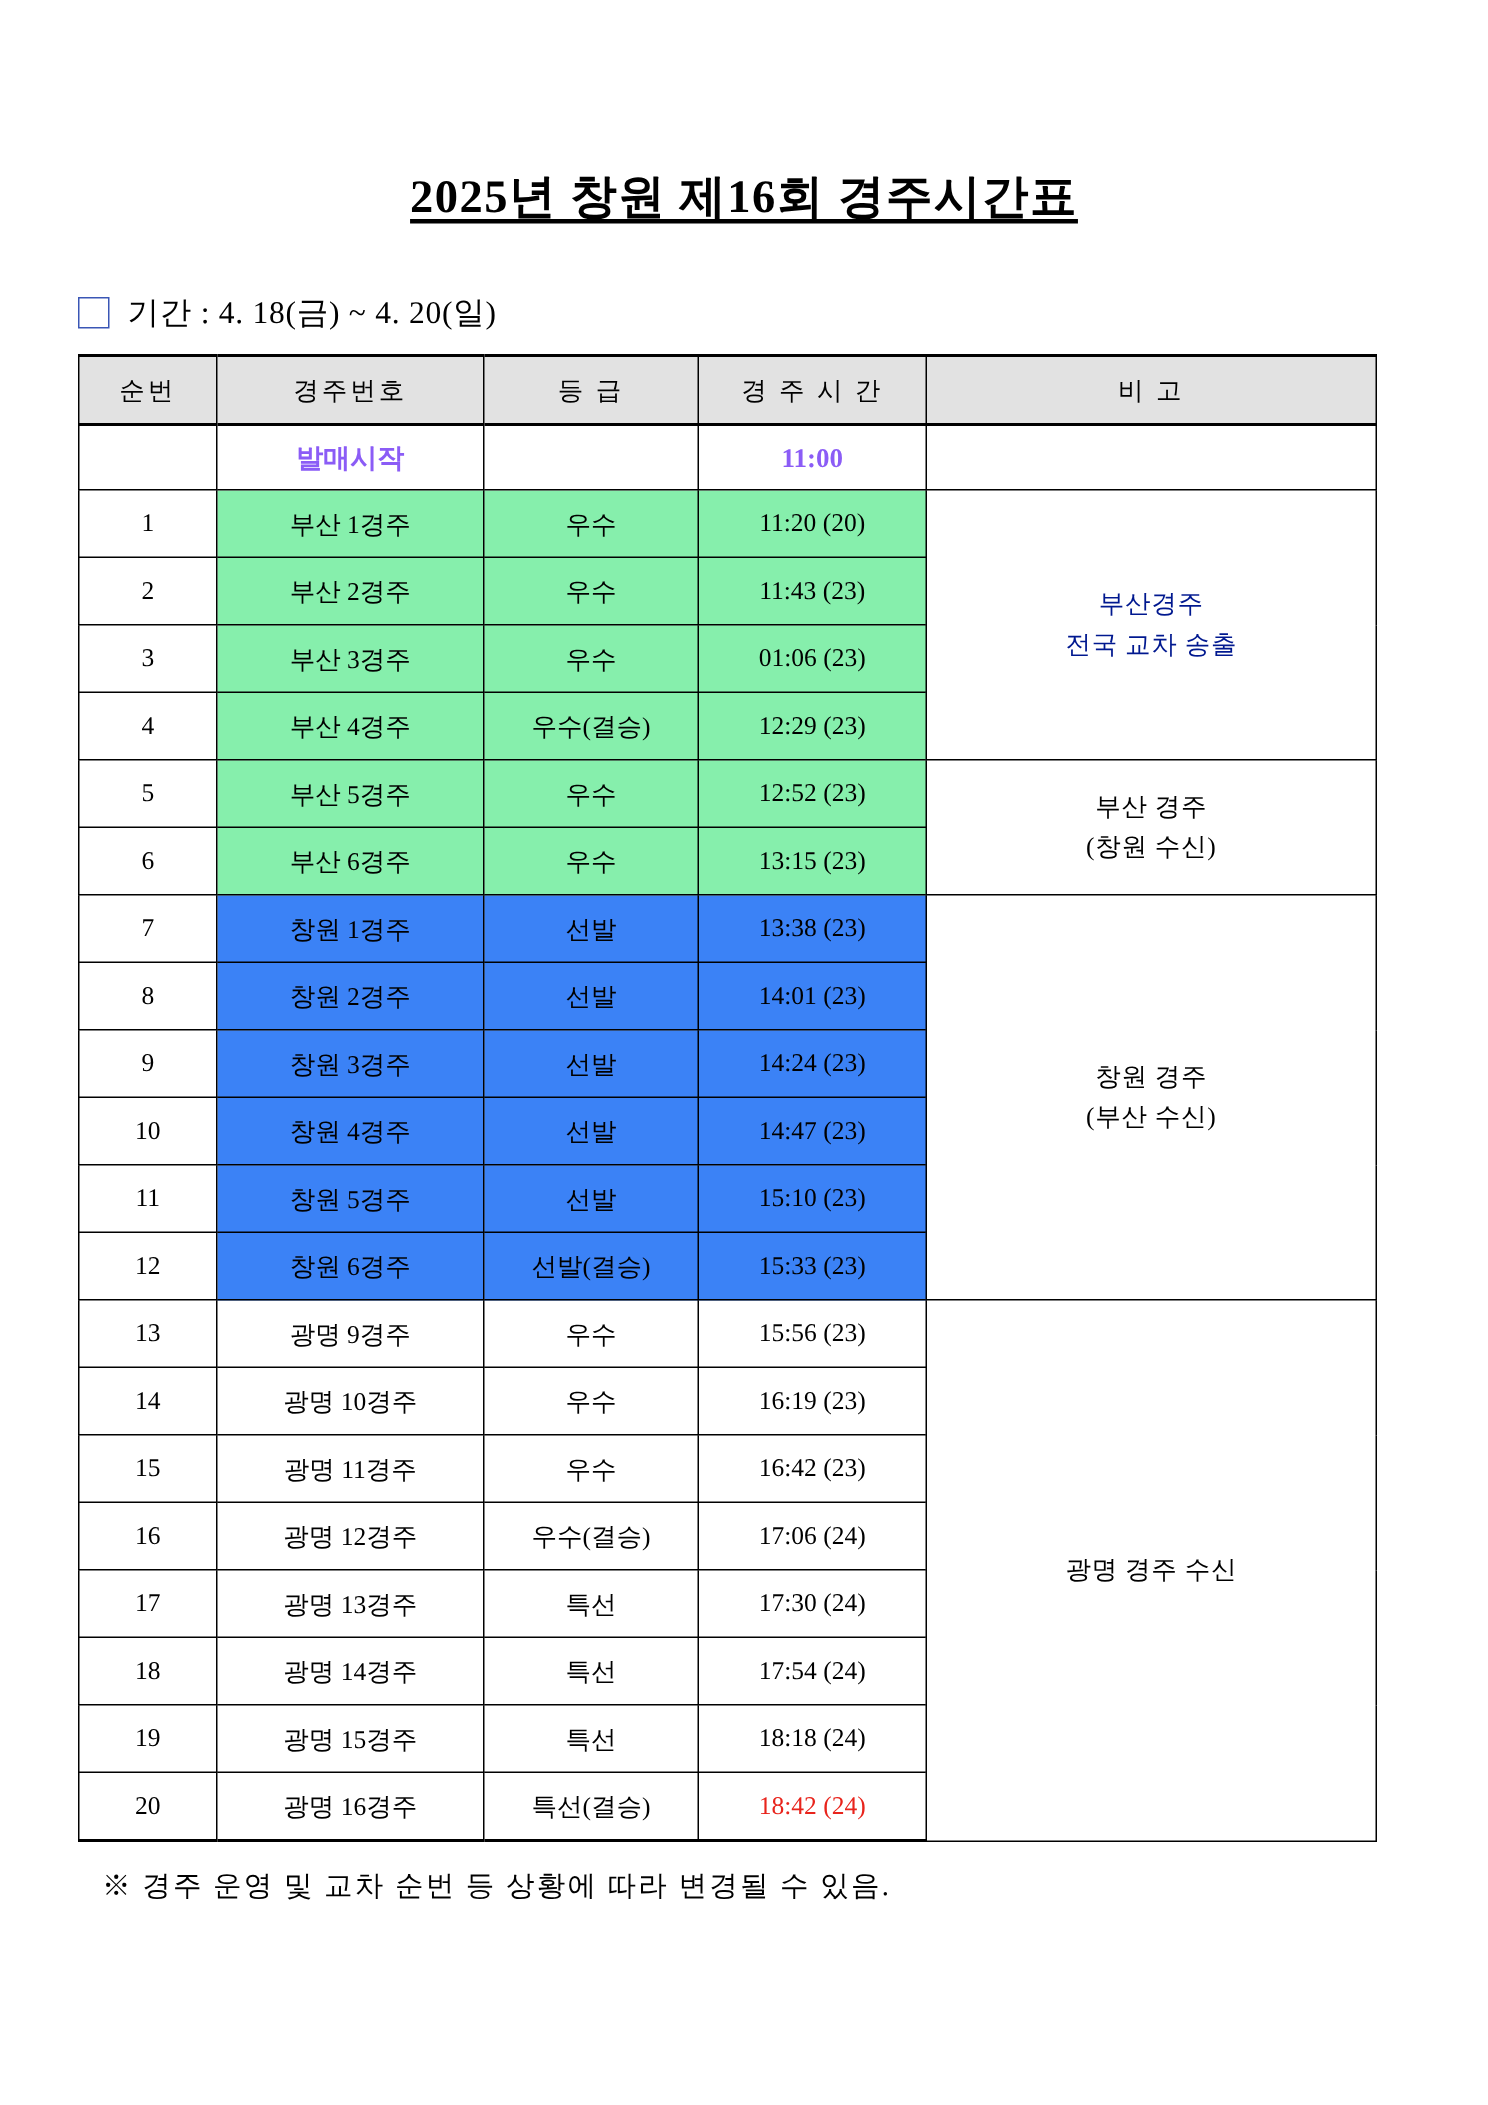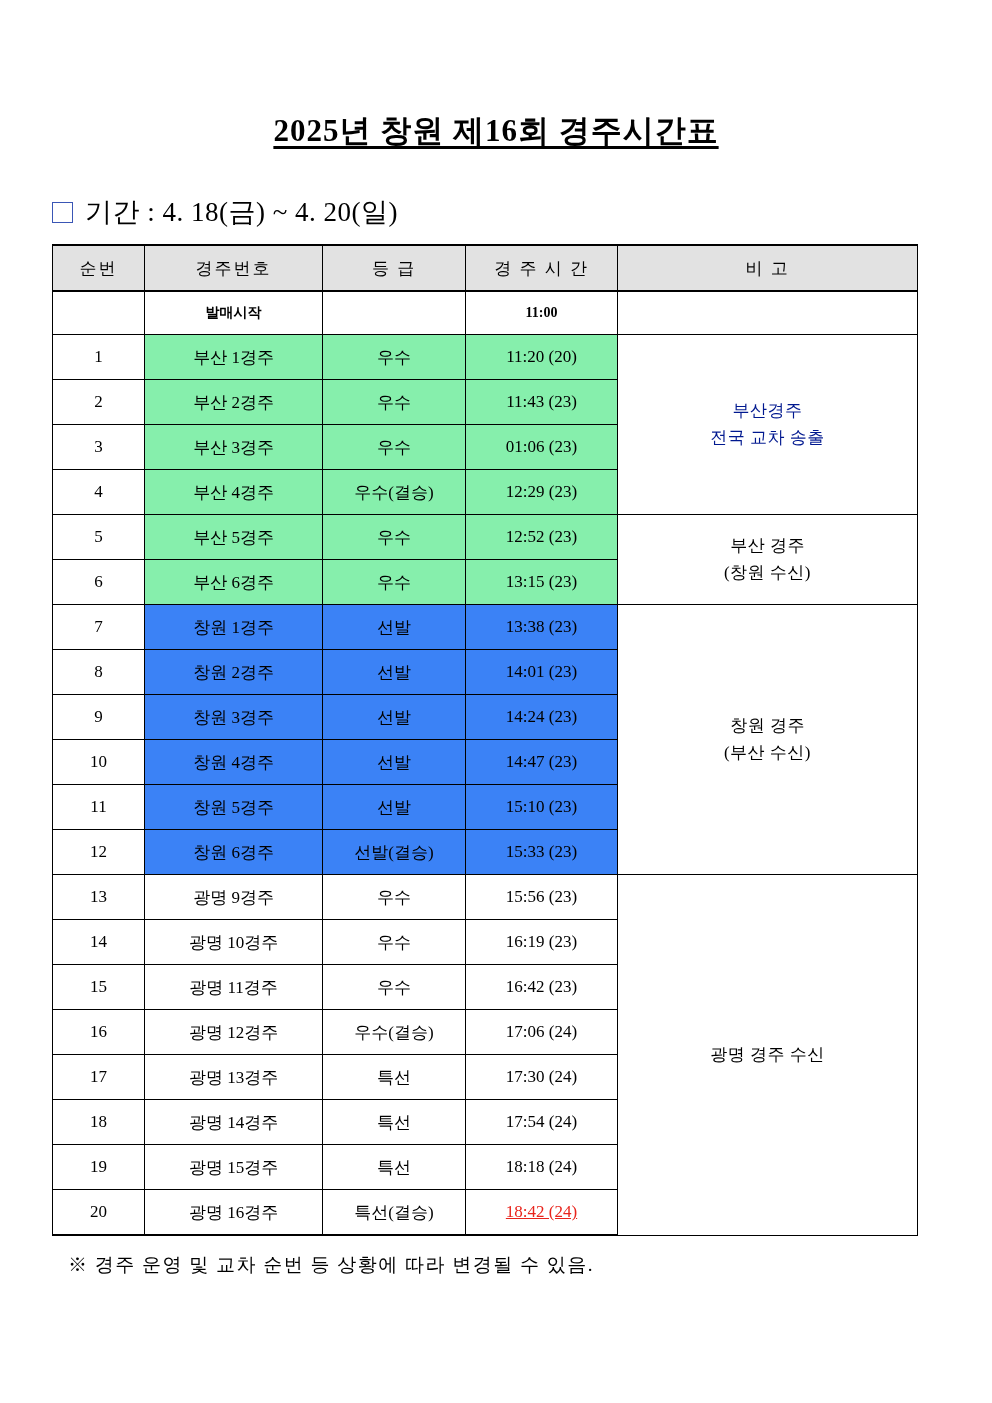--- a/index.html
+++ b/index.html
@@ -34,21 +34,21 @@
   .subtitle {
     text-align: center;
     font-size: 25px;
     margin-top: 18px;
     letter-spacing: 0.5px;
   }
   .period-line {
     margin-top: 42px;
     display: flex;
     align-items: center;
-    font-size: 27px;
+    font-size: 21px;
     letter-spacing: 0.5px;
   }
   .period-box {
     width: 19px;
     height: 19px;
     border: 1.6px solid #3a56b5;
     margin-right: 12px;
     display: inline-block;
   }
   table.schedule {
@@ -72,37 +72,37 @@
     letter-spacing: 2px;
     height: 42px;
   }
   .col-no { width: 92px; }
   .col-race { width: 178px; }
   .col-grade { width: 143px; }
   .col-time { width: 152px; }
   .col-note { width: 300px; }
 
   tr.start-row td {
-    color: #000000;
-    font-weight: bold;
-    font-size: 14px;
+    color: #8b5cf6;
+    font-weight: bold;
+    font-size: 18px;
     height: 42px;
   }
   td.busan {
     background: #86efac;
   }
   td.changwon {
     background: #3b82f6;
     font-weight: bold;
   }
   td.time-col {
     border-left: 2px solid #2b3f9e;
     border-right: 2px solid #2b3f9e;
   }
-  .red-time { color: #e8241c; text-decoration: underline; }
+  .red-time { color: #e8241c; }
   td.note-cell {
     font-size: 17.5px;
     line-height: 1.55;
     letter-spacing: 0.5px;
   }
   td.note-blue {
     color: #00188f;
     font-weight: bold;
   }
   .thick-bottom td { border-bottom: 2.5px solid #000000; }

